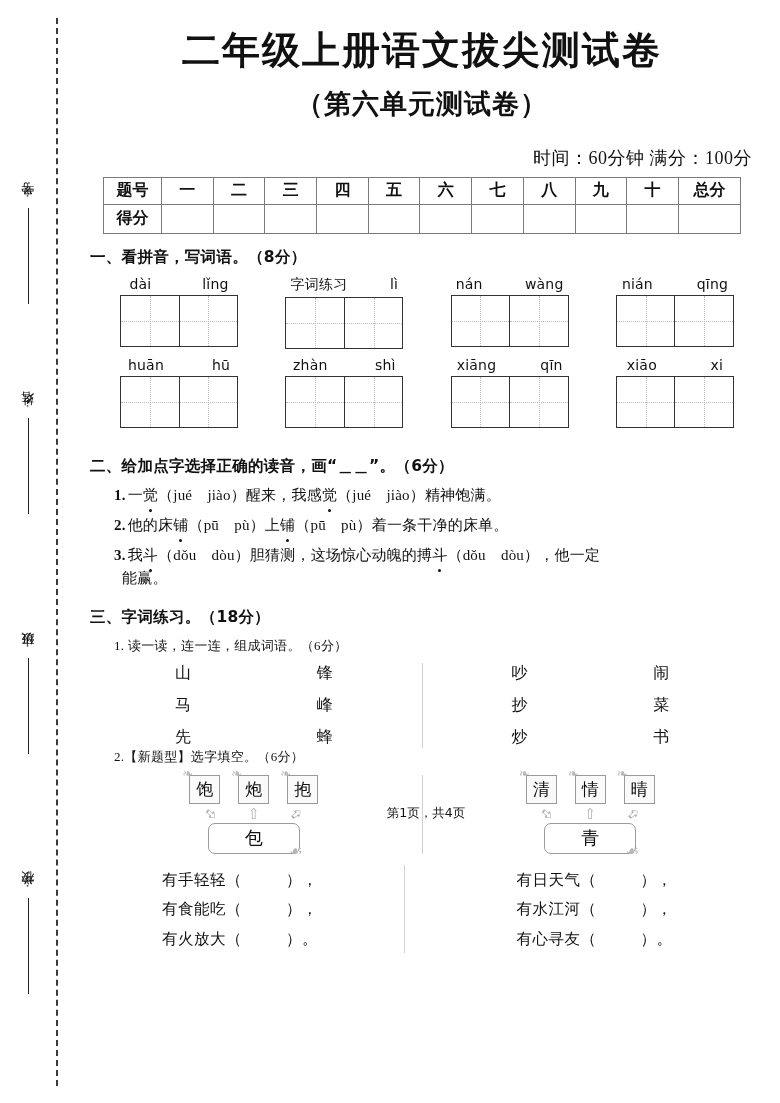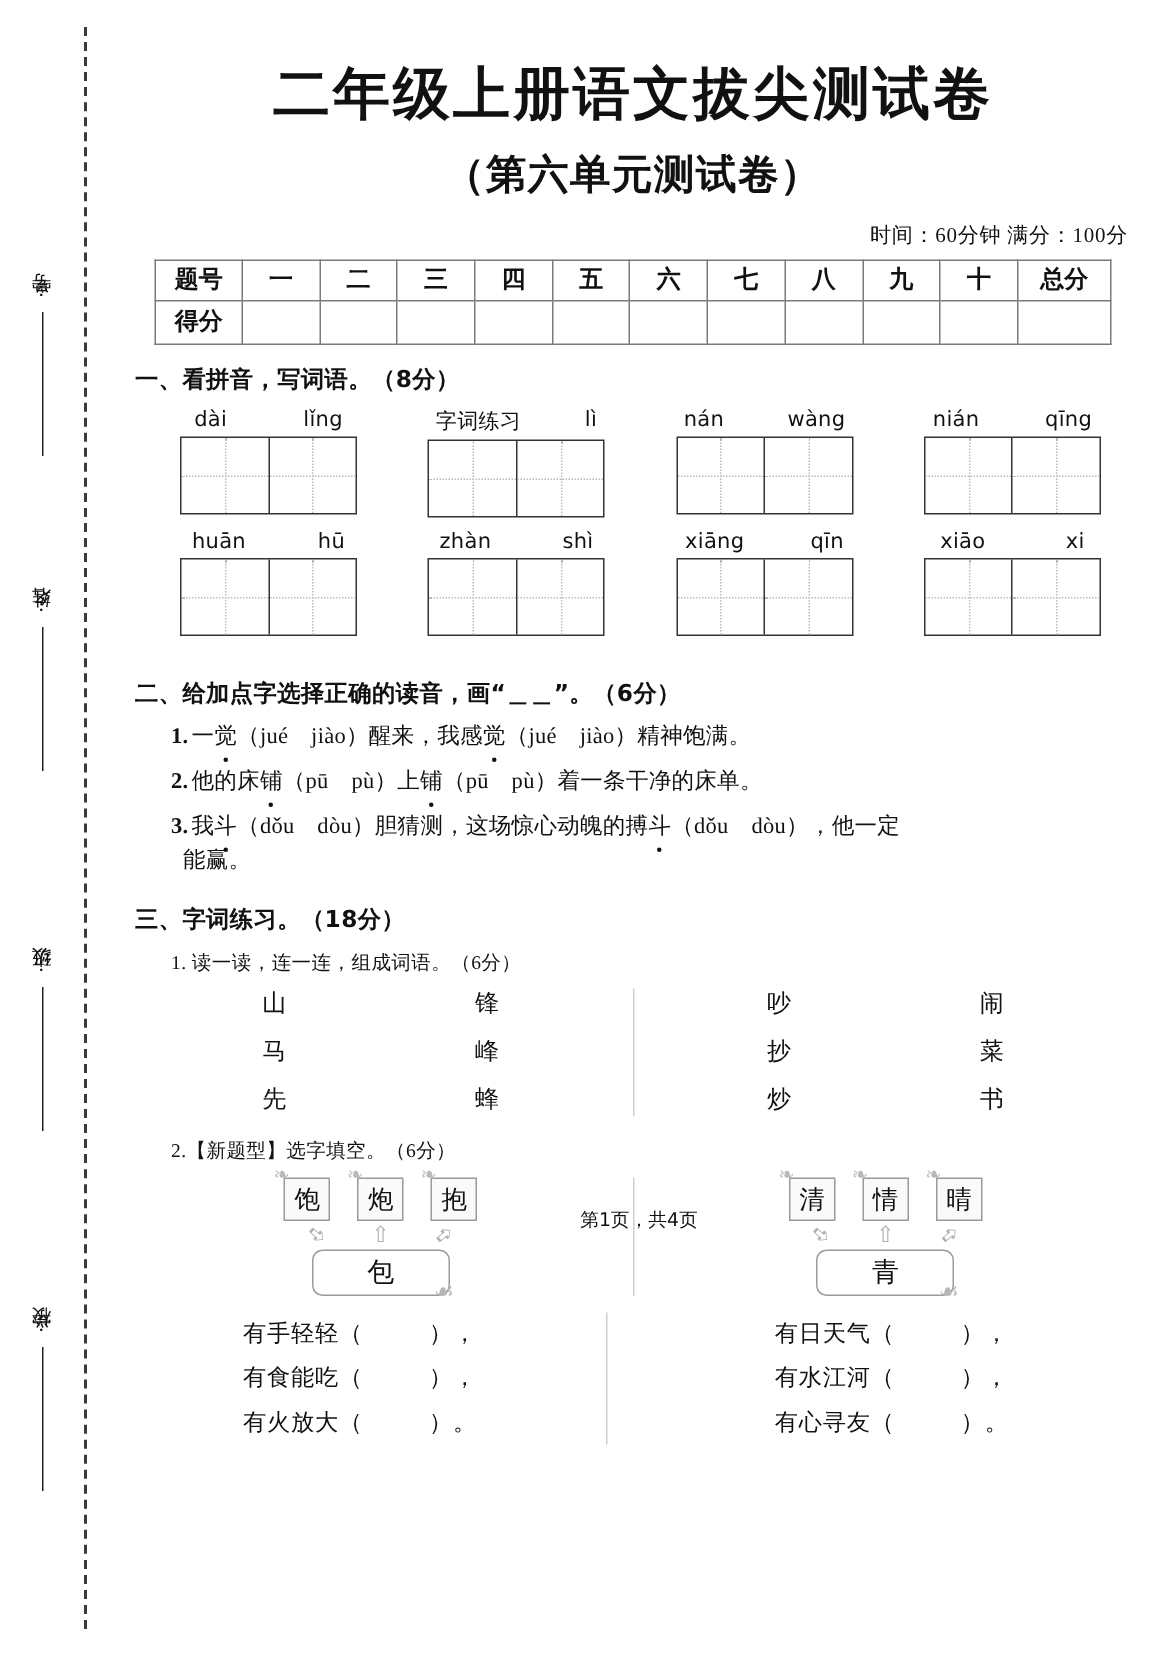--- a/index.html
+++ b/index.html
@@ -45,21 +45,21 @@
   }
   .margin-field.f1 { top: 190px; }
   .margin-field.f2 { top: 400px; }
   .margin-field.f3 { top: 640px; }
   .margin-field.f4 { top: 880px; }
 
   
   #page {
     position: absolute; left: 72px; top: 0;
     width: 708px; height: 846px;
-    padding: 12px 22px 0 14px;
+    padding: 0 22px 0 14px;
   }
 
   .title-main {
     text-align: center;
     font-size: 38px;
     font-weight: 700;
     letter-spacing: 2px;
     margin-top: 28px;
     line-height: 1.15;
     font-family: "DejaVu Serif", "Liberation Serif", serif;
@@ -67,22 +67,22 @@
   .title-sub {
     text-align: center;
     font-size: 27px;
     font-weight: 700;
     letter-spacing: 1px;
     margin-top: 14px;
     font-family: "DejaVu Serif", "Liberation Serif", serif;
   }
   .meta-line {
     text-align: right;
-    font-size: 14px;
-    margin-top: 14px;
+    font-size: 18px;
+    margin-top: 24px;
     padding-right: 6px;
     letter-spacing: 0.5px;
   }
 
   
   table.score-table {
     margin: 7px auto 0 auto;
     border-collapse: collapse;
     width: 638px;
   }
@@ -475,21 +475,21 @@
         <span>炒</span>
       </div>
       <div class="match-col">
         <span>闹</span>
         <span>菜</span>
         <span>书</span>
       </div>
     </div>
   </div>
 
-  <div class="q-title" style="margin-top:14px">2.【新题型】选字填空。（6分）</div>
+  <div class="q-title" style="margin-top:0">2.【新题型】选字填空。（6分）</div>
 
   <div class="diagram-wrap">
 
     <div class="diagram-half left-half">
       <div class="top-chars">
         <div class="char-card">
           <span class="card-clip">❧</span>
           <span>饱</span>
         </div>
         <div class="char-card">

